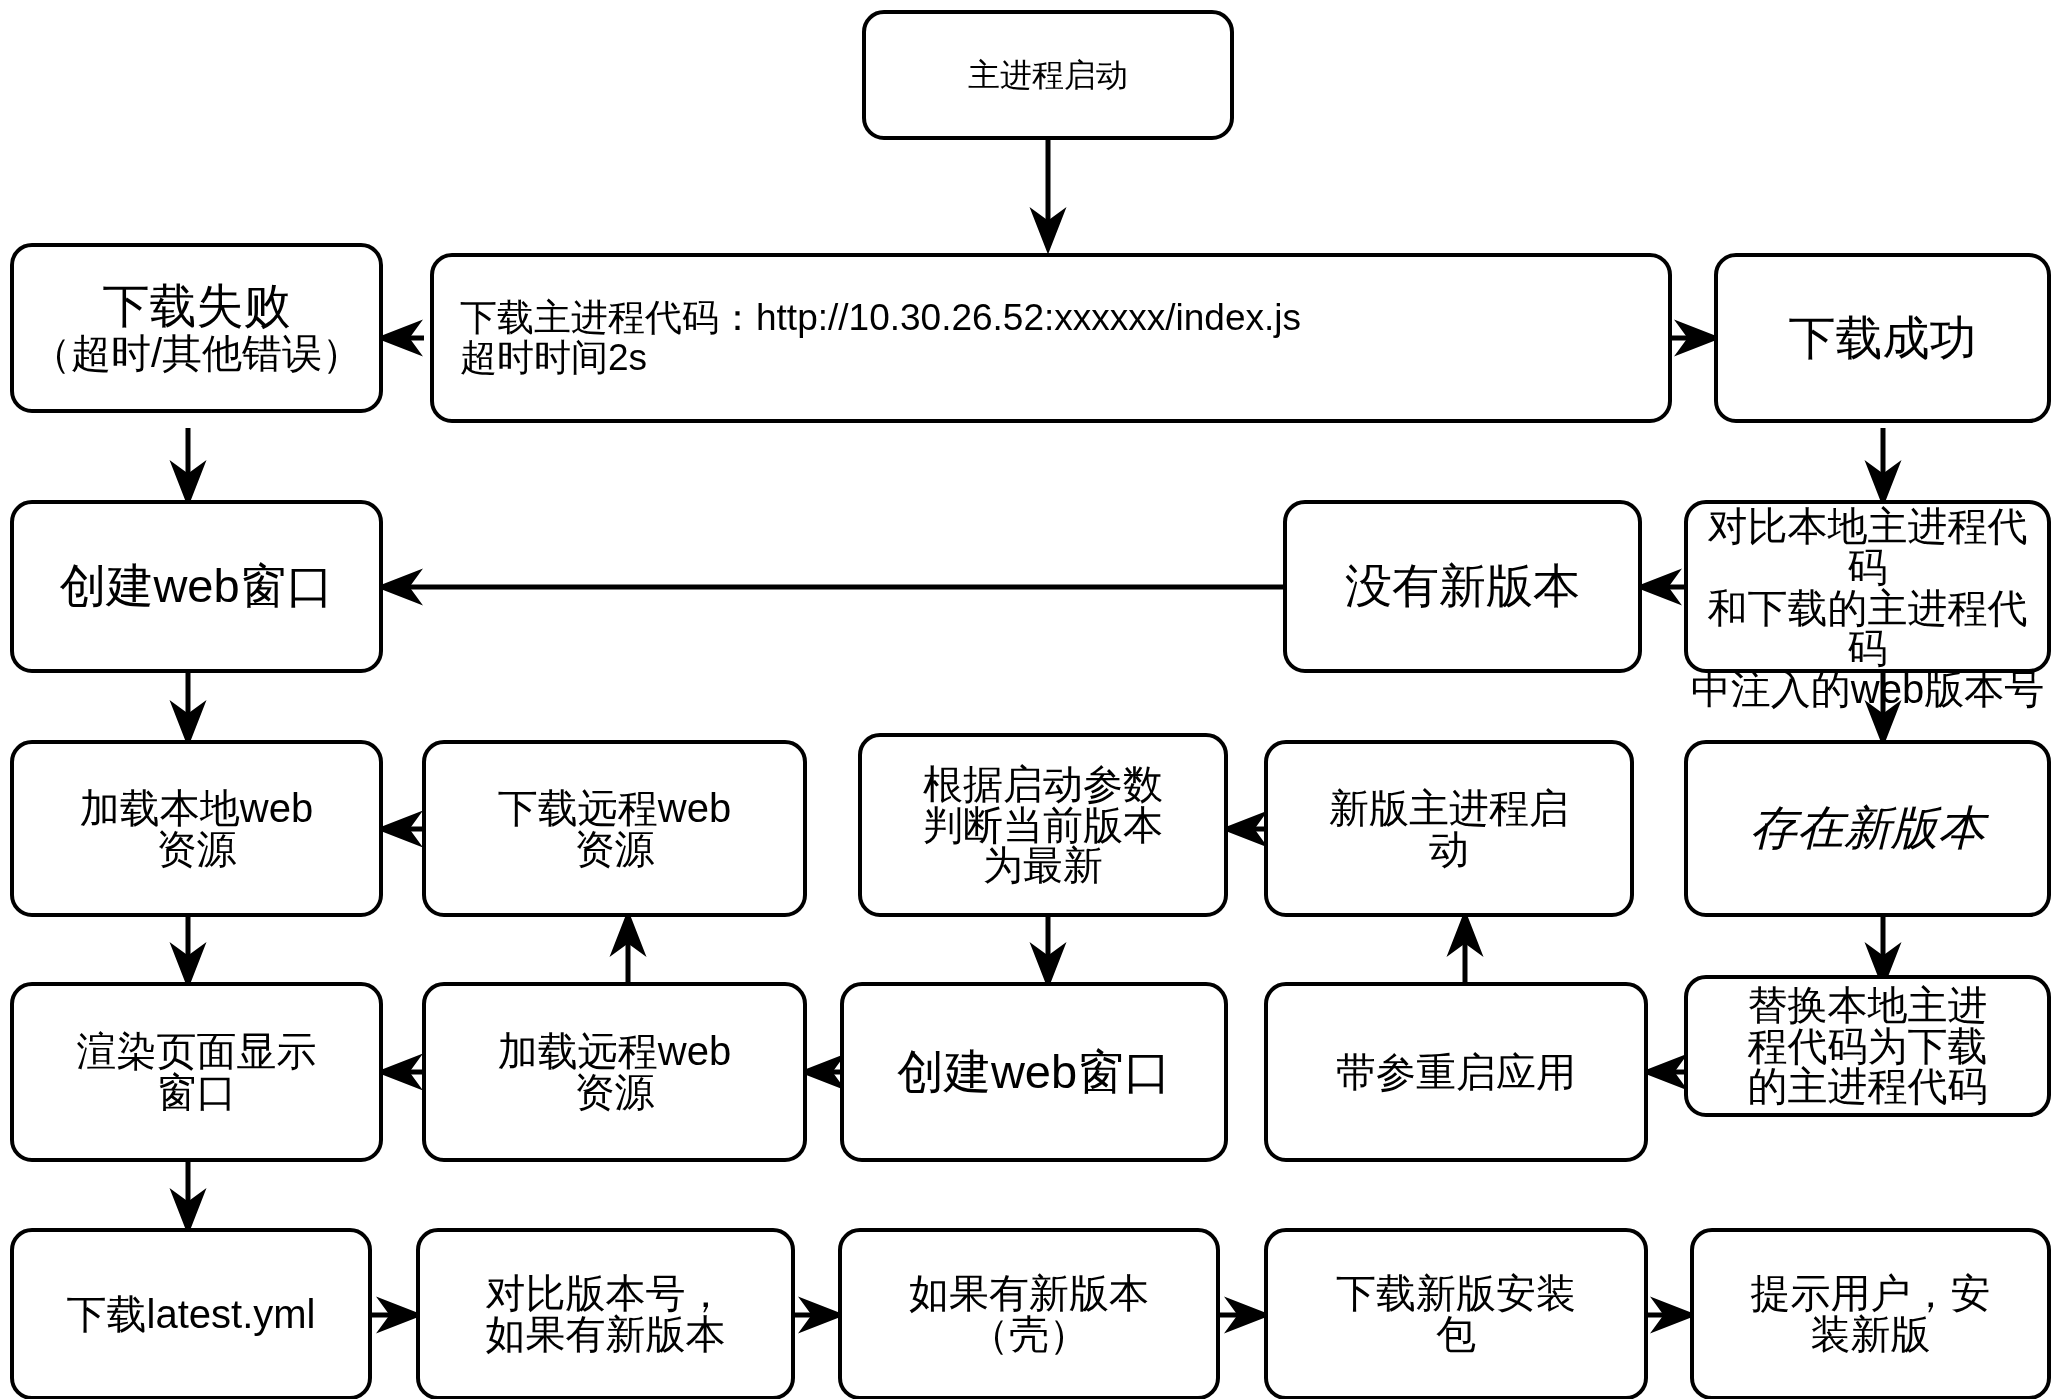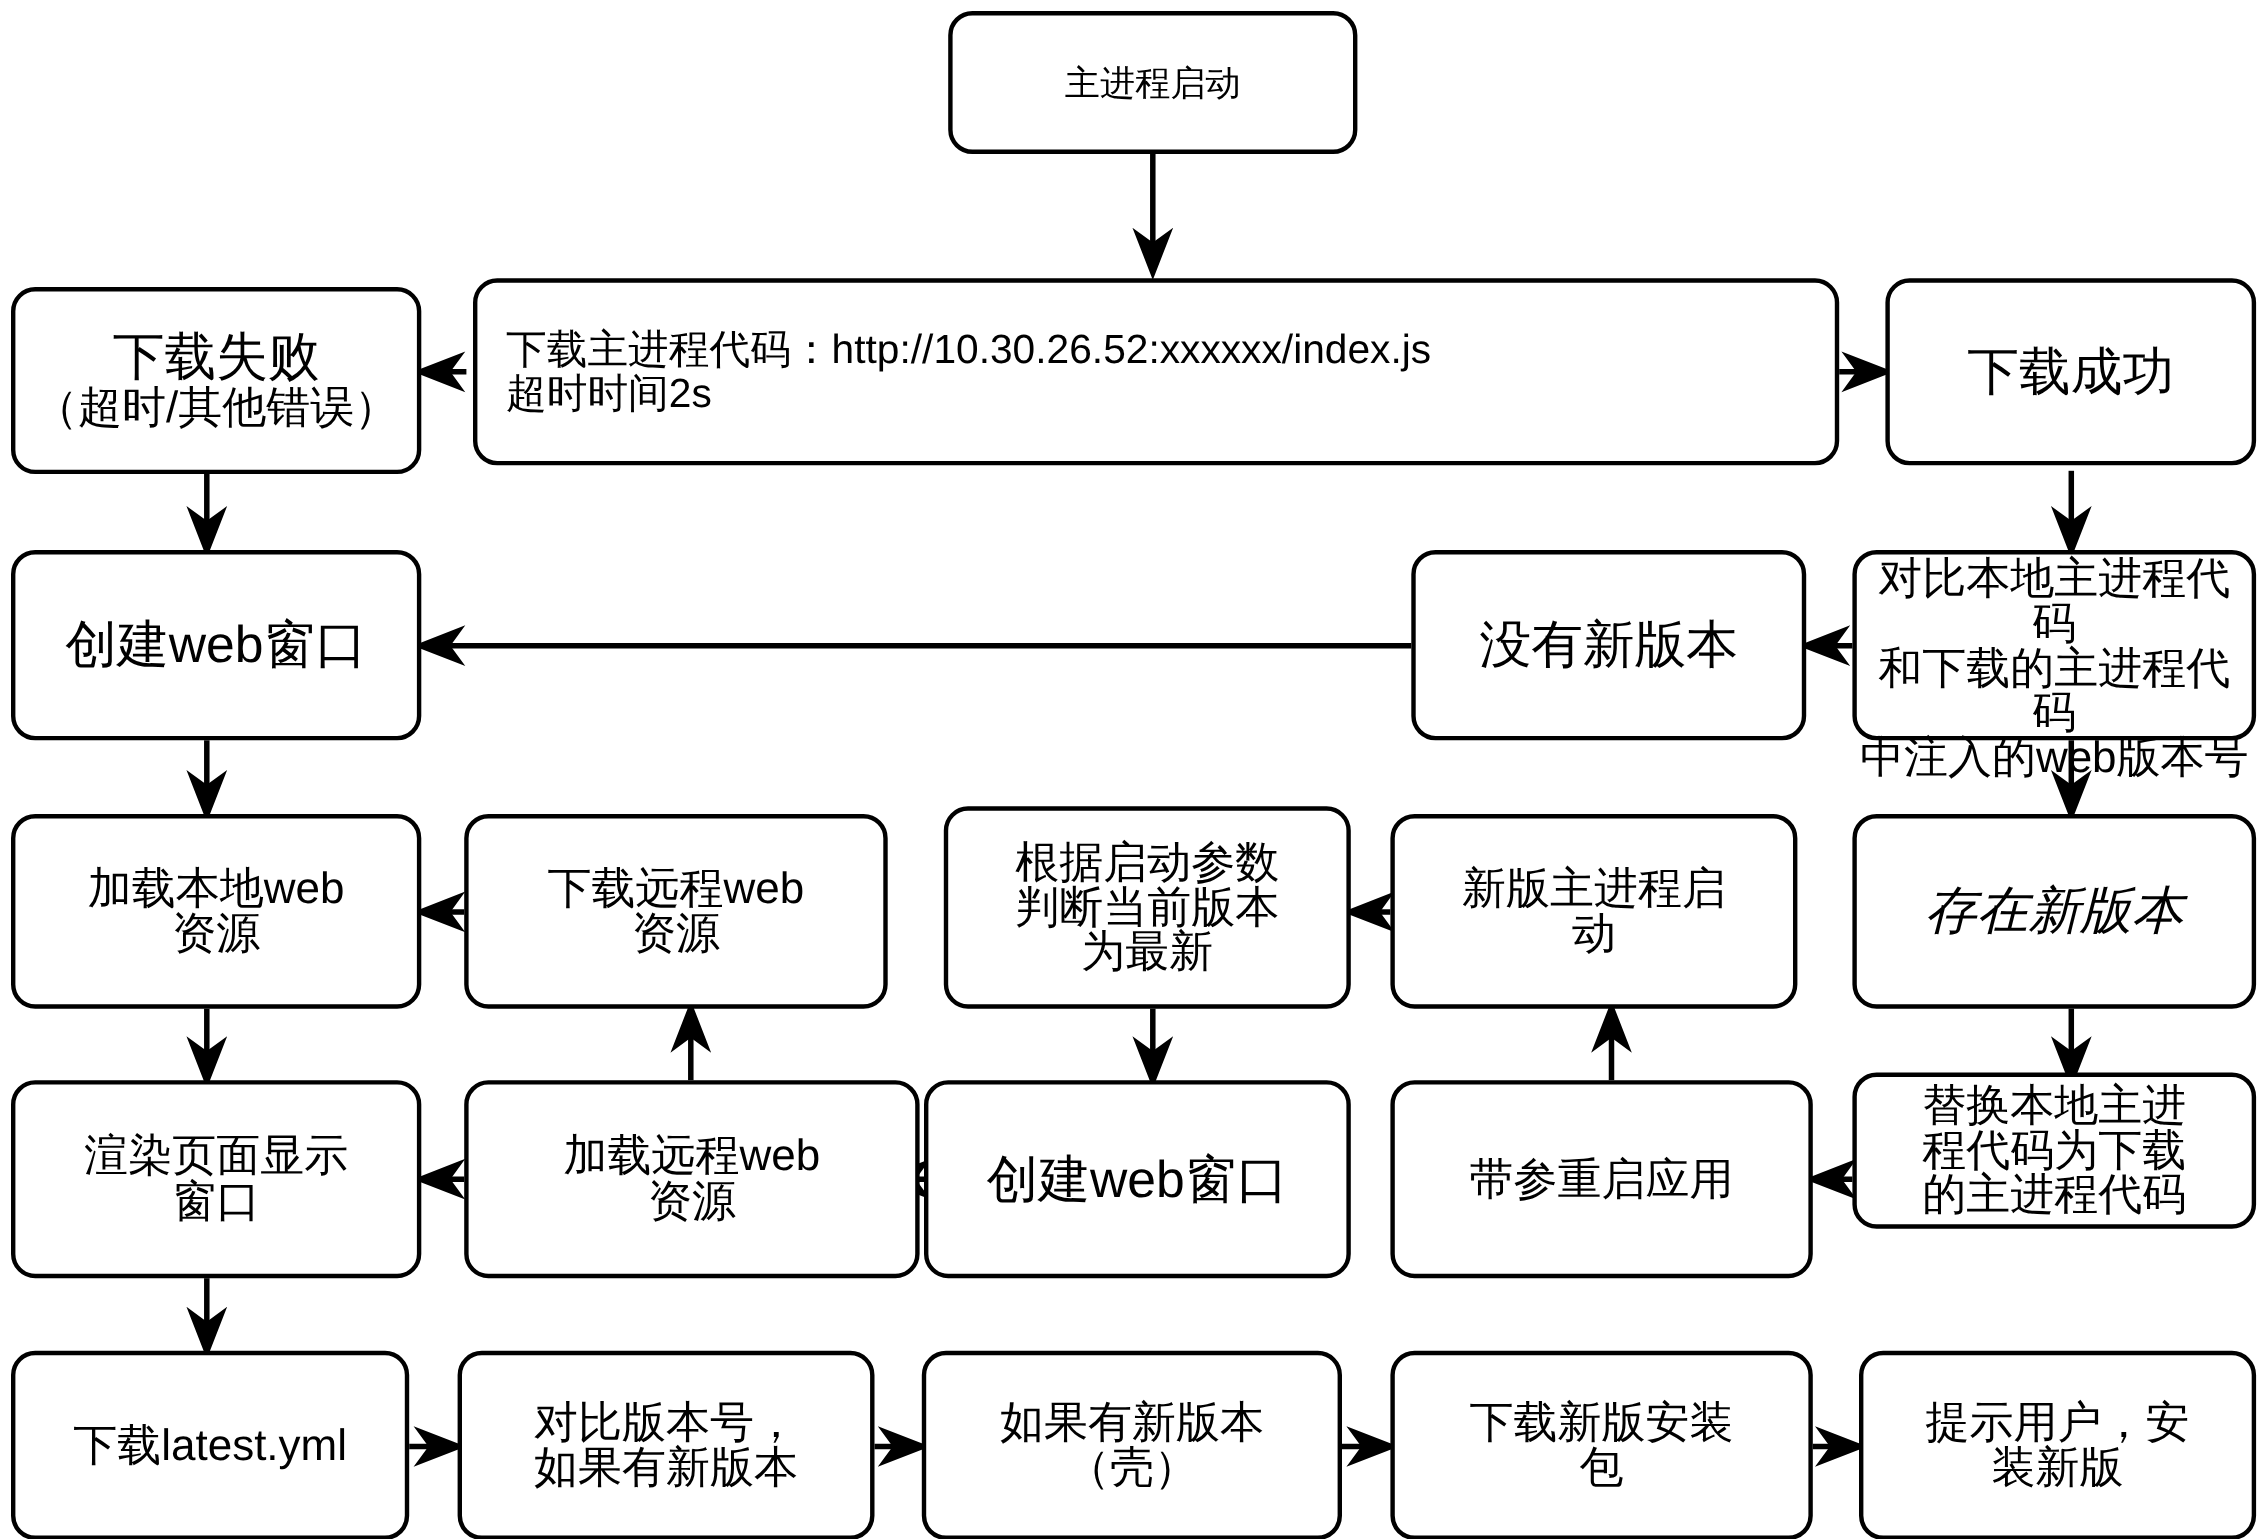--- a/index.html
+++ b/index.html
@@ -123,21 +123,21 @@
 
   <div class="node fs-xl" style="left:862px; top:10px; width:372px; height:130px;">
     <span class="label">主进程启动</span>
   </div>
 
   <div class="node fs-md" style="left:430px; top:253px; width:1242px; height:170px; text-align:left; justify-content:flex-start;">
     <span class="label" style="padding-left:26px; text-align:left;">下载主进程代码：http://10.30.26.52:xxxxxx/index.js
 超时时间2s</span>
   </div>
 
-  <div class="node" style="left:10px; top:261px; width:373px; height:170px; flex-direction:column;">
+  <div class="node" style="left:10px; top:243px; width:373px; height:170px; flex-direction:column;">
     <span class="label fs-lg">下载失败</span>
     <span class="sublabel fs-xs">（超时/其他错误）</span>
   </div>
 
   <div class="node fs-lg" style="left:1714px; top:253px; width:337px; height:170px;">
     <span class="label">下载成功</span>
   </div>
 
   <div class="node fs-lg" style="left:10px; top:500px; width:373px; height:173px;">
     <span class="label">创建web窗口</span>
@@ -176,21 +176,21 @@
 
   <div class="node fs-lg" style="left:1684px; top:740px; width:367px; height:177px;font-style:italic;">
     <span class="label">存在新版本</span>
   </div>
 
   <div class="node fs-sm tight" style="left:10px; top:982px; width:373px; height:180px;">
     <span class="label">渲染页面显示
 窗口</span>
   </div>
 
-  <div class="node fs-sm tight" style="left:422px; top:982px; width:414px; height:180px;">
+  <div class="node fs-sm tight" style="left:422px; top:982px; width:385px; height:180px;">
     <span class="label">加载远程web
 资源</span>
   </div>
 
   <div class="node fs-lg" style="left:840px; top:982px; width:388px; height:180px;">
     <span class="label">创建web窗口</span>
   </div>
 
   <div class="node fs-sm" style="left:1264px; top:982px; width:384px; height:180px;">
     <span class="label">带参重启应用</span>

